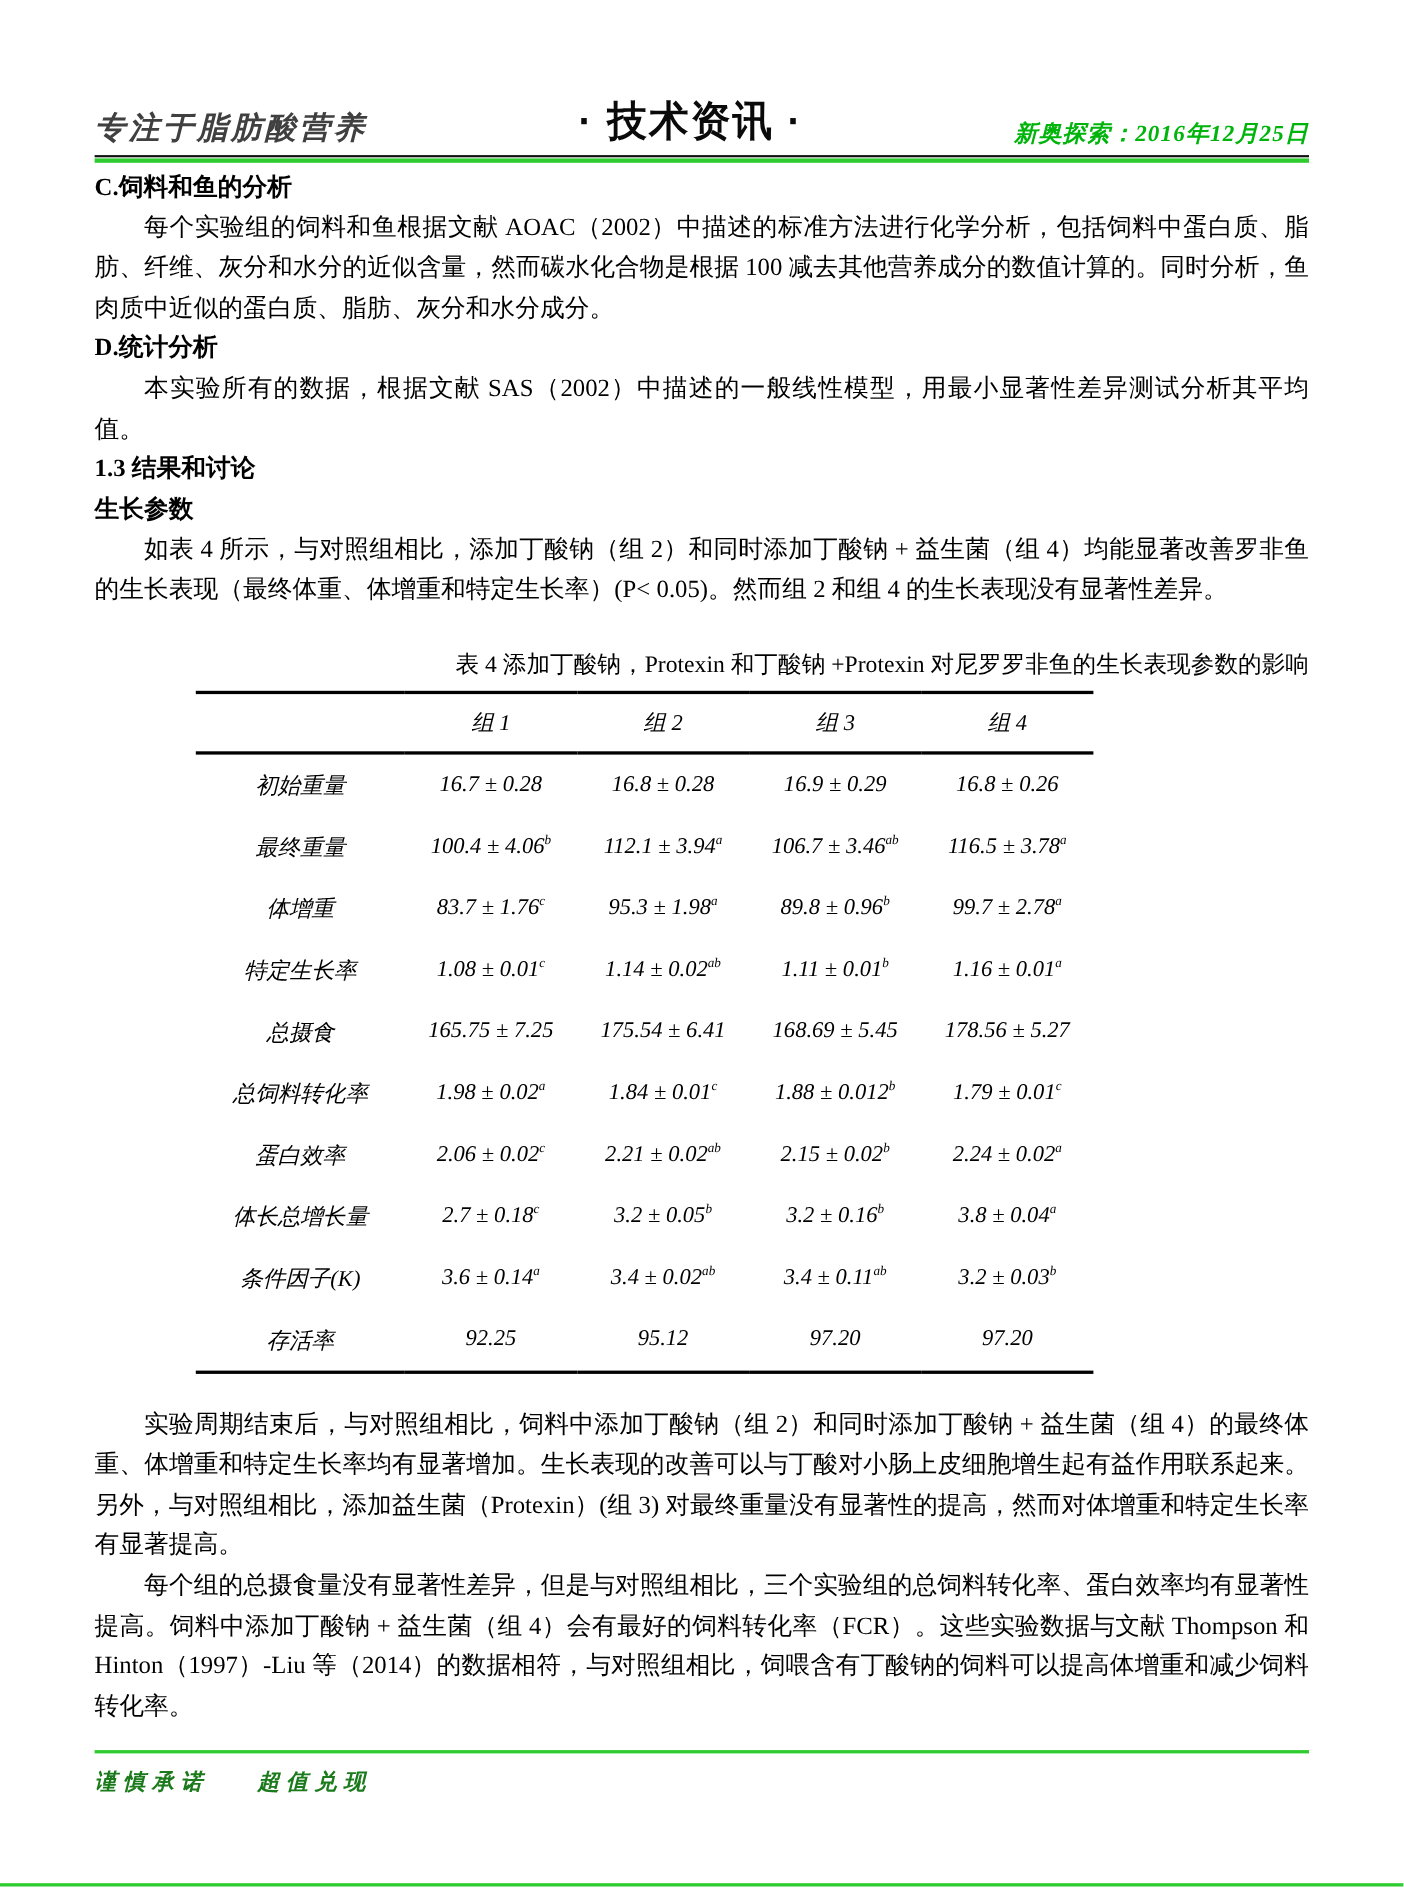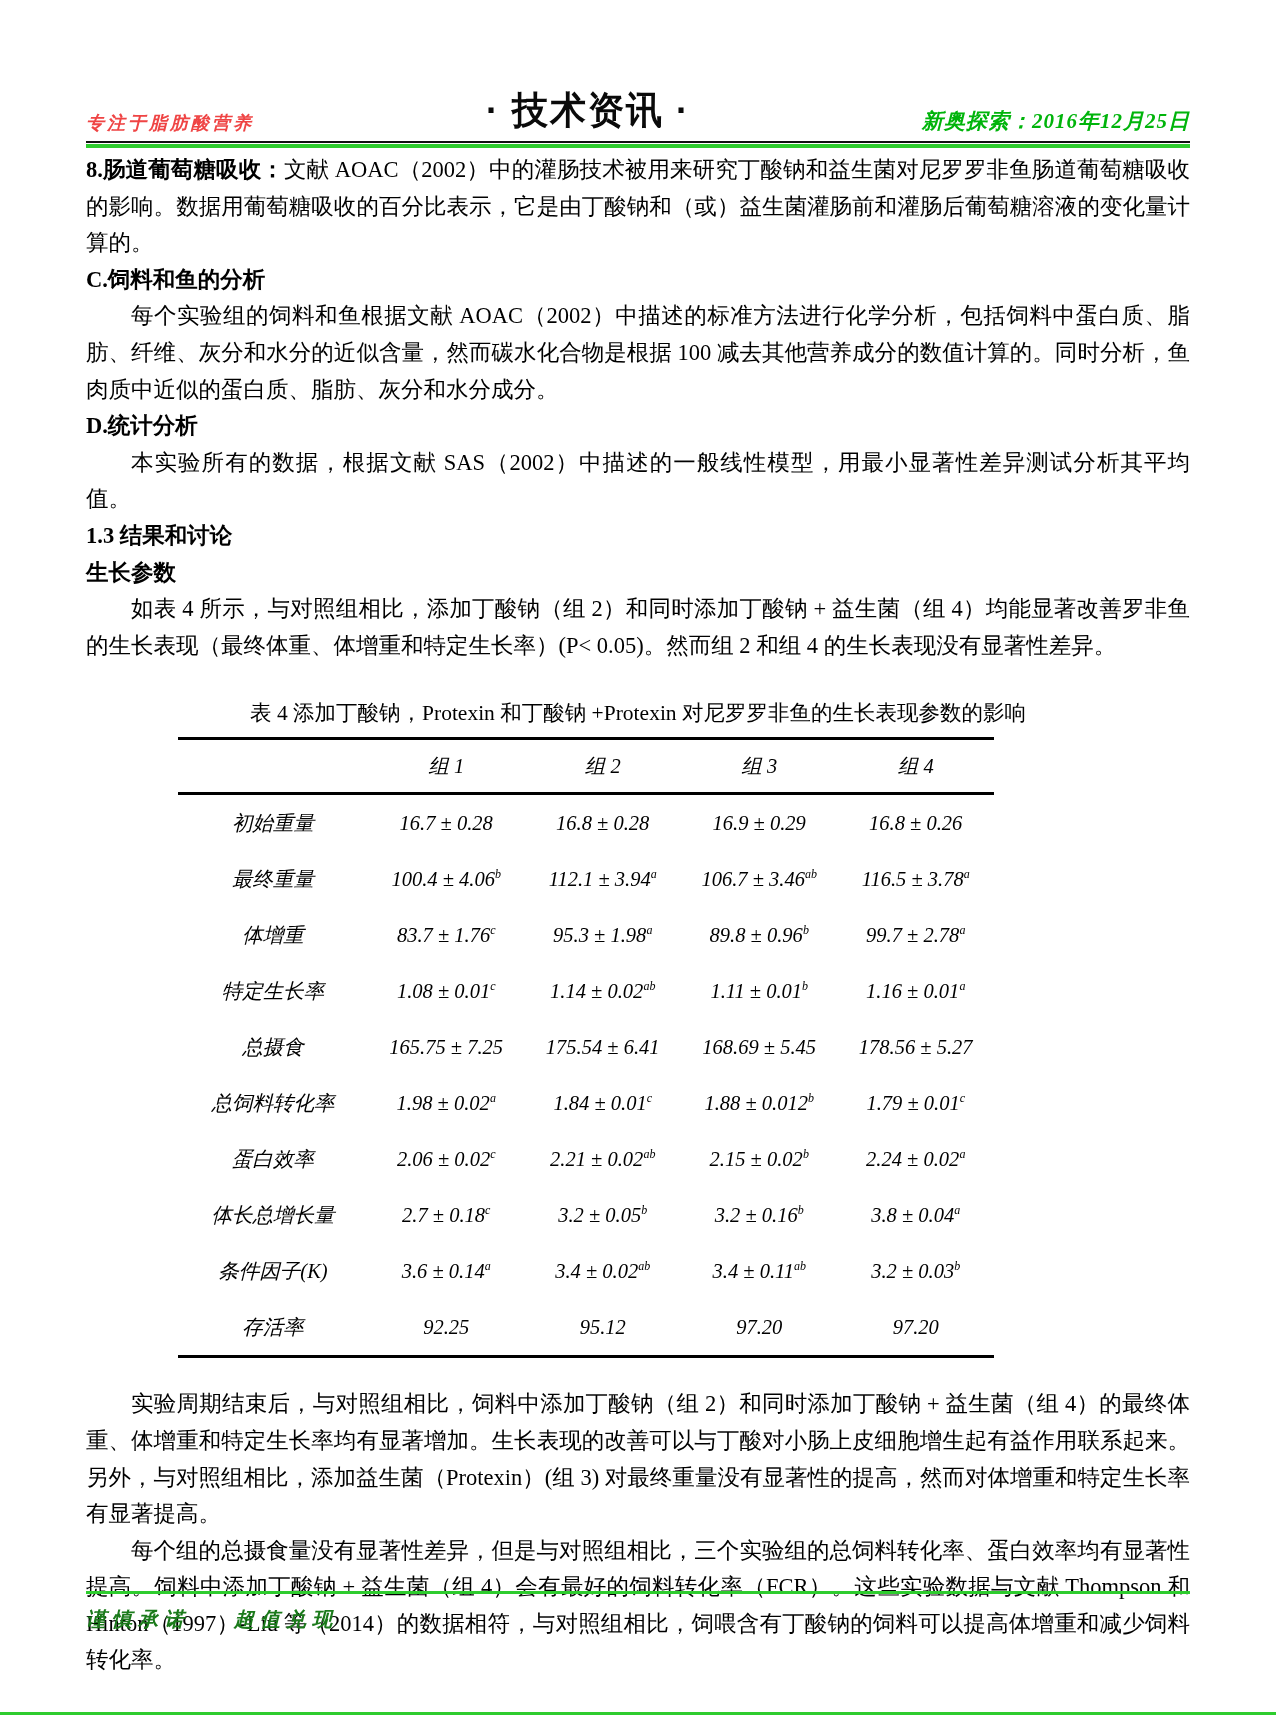--- a/index.html
+++ b/index.html
@@ -4,34 +4,34 @@
 <style>
   html,body{margin:0;padding:0;}
   body{
     width:1276px;height:1718px;background:#ffffff;color:#000;
     font-family:"Liberation Serif","DejaVu Serif",serif;
     position:relative;overflow:hidden;
   }
   .page{padding:0 86px;}
   
   .header{display:flex;justify-content:space-between;align-items:flex-end;padding-top:66px;}
-  .hdr-left{font-size:18px;font-weight:bold;font-style:italic;color:#ef4444;letter-spacing:3px;}
+  .hdr-left{font-size:28px;font-weight:bold;font-style:italic;color:#404040;letter-spacing:3px;}
   .hdr-center{font-size:36px;font-weight:900;letter-spacing:2px;color:#0a0a0a;
     font-family:"Liberation Sans","DejaVu Sans",sans-serif;transform:scaleY(1.05);}
   .hdr-right{font-size:21px;font-weight:bold;font-style:italic;color:#00b40b;letter-spacing:1px;margin-top:41px;}
   .hdr-rule{margin-top:6px;border-top:2px solid #101010;}
   .hdr-rule-green{height:4px;background:#2ecc2e;margin-top:1px;}
   
   .content{margin-top:4px;}
   .para{margin:0;font-size:22.5px;line-height:36.6px;text-align:justify;}
   .para.indent{text-indent:2em;}
   .para.heading{font-weight:bold;}
   .para .lead{font-weight:bold;}
   
-  .tbl-caption{text-align:center;font-size:21.5px;margin:34px 0 10px 0;}
+  .tbl-caption{text-align:right;font-size:21.5px;margin:34px 0 10px 0;}
   table.growth{border-collapse:collapse;table-layout:fixed;width:816px;margin-left:92px;
     border-top:3px solid #000;border-bottom:3px solid #000;}
   table.growth th,table.growth td{
     text-align:center;font-weight:normal;font-size:20.5px;padding:0;vertical-align:middle;font-style:italic;}
   table.growth thead th{height:52px;border-bottom:3px solid #000;}
   table.growth tbody td{height:56px;}
   table.growth .col-label{width:190px;}
   table.growth sup{font-size:12px;line-height:0;}
   
   .footer{position:absolute;left:86px;right:86px;top:1591px;}
@@ -48,21 +48,20 @@
   <div class="header">
     <span class="hdr-left">专注于脂肪酸营养</span>
     <span class="hdr-center">· 技术资讯 ·</span>
     <span class="hdr-right">新奥探索：2016年12月25日</span>
   </div>
   <div class="hdr-rule"></div>
   <div class="hdr-rule-green"></div>
 
   <div class="content">
     <div id="paras-top">
-        <p class="para plain"><span class="lead">8.肠道葡萄糖吸收：</span>文献 AOAC（2002）中的灌肠技术被用来研究丁酸钠和益生菌对尼罗罗非鱼肠道葡萄糖吸收的影响。数据用葡萄糖吸收的百分比表示，它是由丁酸钠和（或）益生菌灌肠前和灌肠后葡萄糖溶液的变化量计算的。</p>
         <p class="para heading">C.饲料和鱼的分析</p>
         <p class="para indent">每个实验组的饲料和鱼根据文献 AOAC（2002）中描述的标准方法进行化学分析，包括饲料中蛋白质、脂肪、纤维、灰分和水分的近似含量，然而碳水化合物是根据 100 减去其他营养成分的数值计算的。同时分析，鱼肉质中近似的蛋白质、脂肪、灰分和水分成分。</p>
         <p class="para heading">D.统计分析</p>
         <p class="para indent">本实验所有的数据，根据文献 SAS（2002）中描述的一般线性模型，用最小显著性差异测试分析其平均值。</p>
         <p class="para heading">1.3 结果和讨论</p>
         <p class="para heading">生长参数</p>
         <p class="para indent">如表 4 所示，与对照组相比，添加丁酸钠（组 2）和同时添加丁酸钠 + 益生菌（组 4）均能显著改善罗非鱼的生长表现（最终体重、体增重和特定生长率）(P&lt; 0.05)。然而组 2 和组 4 的生长表现没有显著性差异。</p>
       </div>
 
     <div class="tbl-caption">表 4 添加丁酸钠，Protexin 和丁酸钠 +Protexin 对尼罗罗非鱼的生长表现参数的影响</div>

